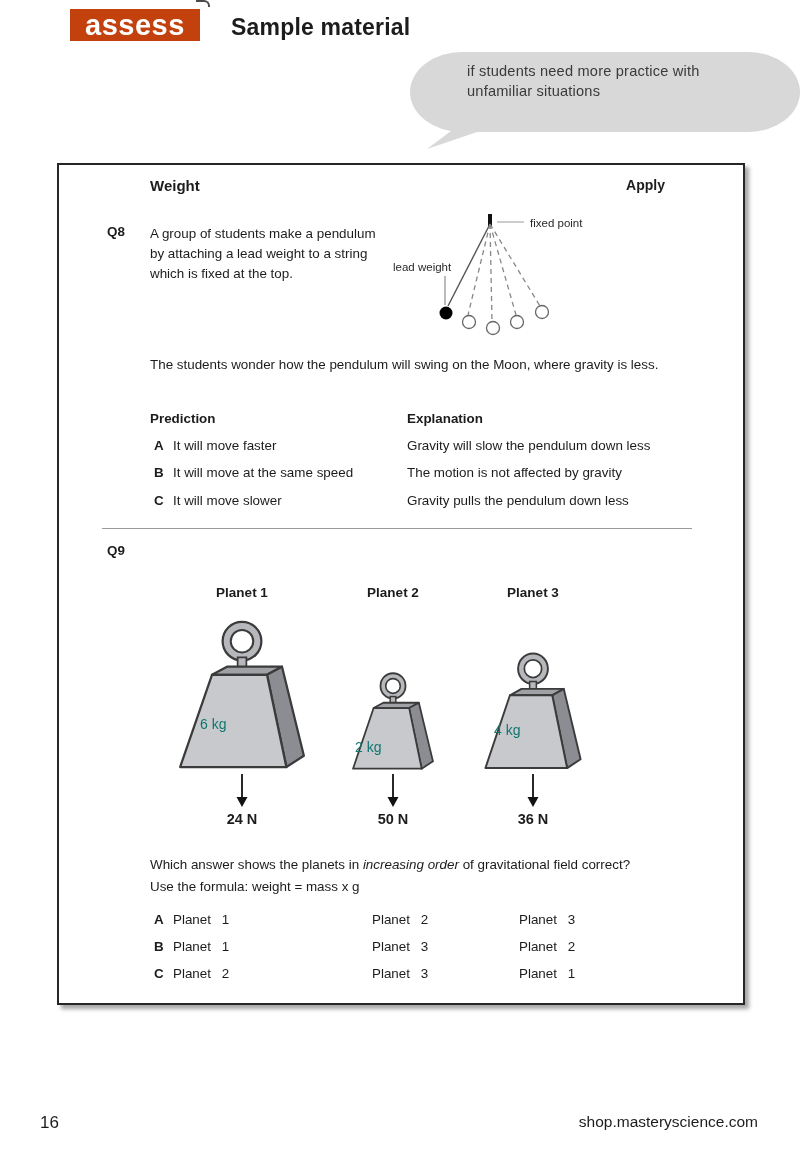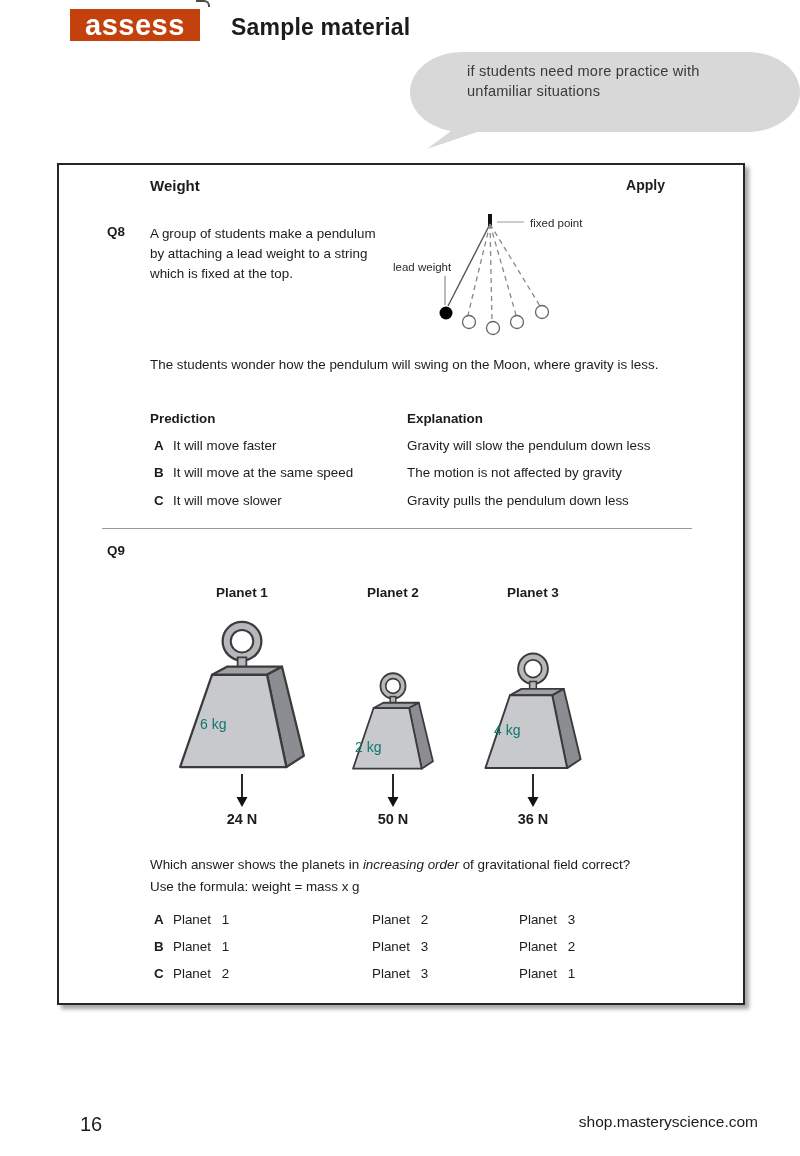--- a/index.html
+++ b/index.html
@@ -42,21 +42,21 @@
 
   
   .planet-col { position:absolute; width:140px; height:255px; top:420px; }
   .planet-name { position:absolute; top:0; width:100%; text-align:center; font-weight:bold; font-size:13.5px; }
   .mass-label { position:absolute; width:60px; text-align:left; font-size:14px; color:#0f766e; }
   .force-label { position:absolute; top:226px; width:100%; text-align:center; font-weight:bold; font-size:14.5px; }
   .weight-svg { position:absolute; }
   .arrow-svg { position:absolute; left:63px; top:189px; }
 
   
-  .footer-page { left:40px; top:1113px; font-size:20px;margin-left:40px; }
+  .footer-page { left:40px; top:1113px; font-size:17px; }
   .footer-site { right:42px; top:1113px; font-size:15.5px; }
 </style>
 </head>
 <body>
 
 <div class="page">
 
   <div class="abs logo-box">
     <span class="logo-text">assess</span>
   </div>

